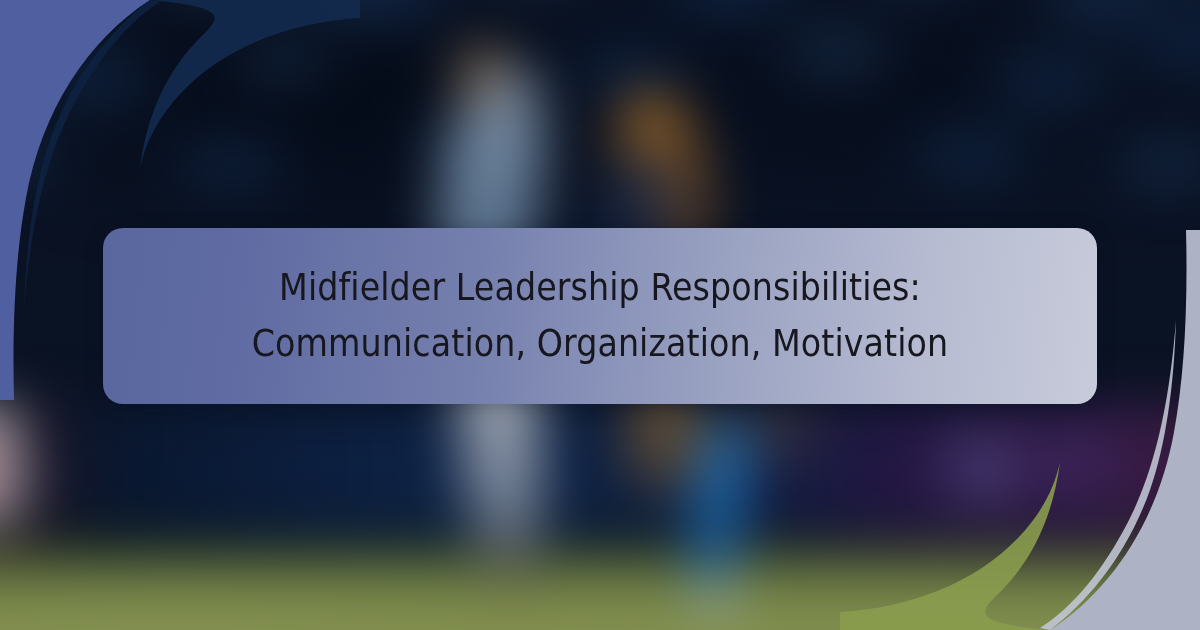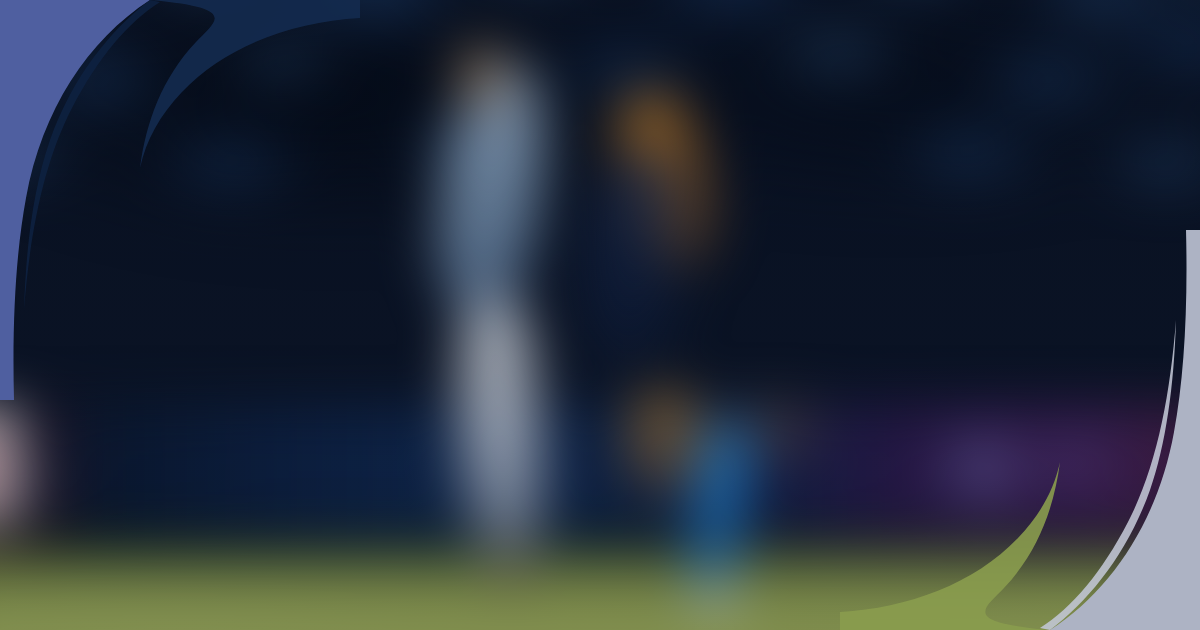--- a/index.html
+++ b/index.html
@@ -288,14 +288,18 @@
     <path d="M150,0 L360,0 L360,18 C292,22 226,46 182,92 C160,115 146,140 140,168 C146,122 162,78 196,42 C216,21 240,8 150,0 Z" fill="#132a4e" opacity="0.92"></path>
     <path d="M150,0 C110,30 72,78 50,140 C34,186 26,244 24,310 C30,232 44,162 72,108 C98,58 128,22 160,2 Z" fill="#0e2242" opacity="0.85"></path>
   </svg>
 
   <svg class="swoosh swoosh-br" viewBox="0 0 360 400">
     <path d="M360,400 L210,400 C272,360 318,290 334,202 C344,148 348,80 346,0 L360,0 Z" fill="#adb3c4"></path>
     <path d="M210,400 L0,400 L0,382 C68,378 134,354 178,308 C200,285 214,260 220,232 C214,278 198,322 164,358 C144,379 120,392 210,400 Z" fill="#8a9c4e" opacity="0.90"></path>
     <path d="M210,400 C250,370 288,322 310,260 C326,214 334,156 336,90 C330,168 316,238 288,292 C262,342 232,378 200,398 Z" fill="#c3c7d6" opacity="0.88"></path>
   </svg>
 
+  <div id="title-card">
+    <h1 id="title-text">Midfielder Leadership Responsibilities:
+Communication, Organization, Motivation</h1>
+  </div>
 
 </div>
 
 </body></html>

